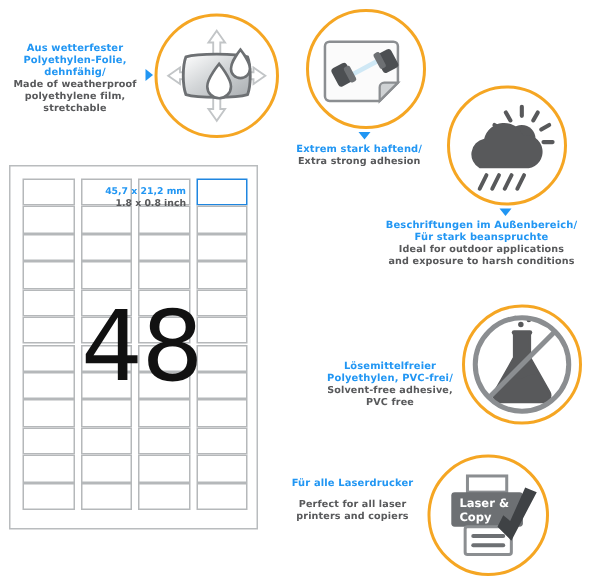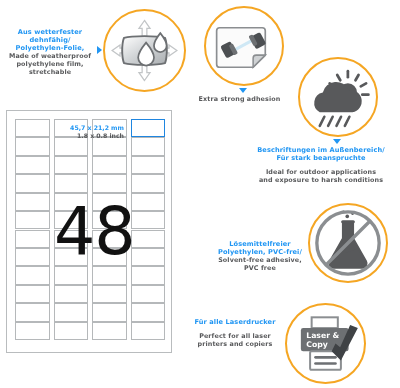--- a/index.html
+++ b/index.html
@@ -59,22 +59,22 @@
   .dim-mm{color:#2196f3;font-weight:bold;font-size:6.2px;}
   .dim-in{color:#58595b;font-weight:bold;font-size:6.2px;}
 </style>
 </head>
 <body>
 
 <div class="stage">
 
   <div class="feat-text" style="left:2px;top:28px;width:96px;">
     <div class="feat-de">Aus wetterfester</div>
+    <div class="feat-de">Polyethylen-Folie,</div>
     <div class="feat-de">dehnfähig/</div>
-    <div class="feat-de">Polyethylen-Folie,</div>
     <div class="feat-en" style="margin-top:1px;">Made of weatherproof</div>
     <div class="feat-en">polyethylene film,</div>
     <div class="feat-en">stretchable</div>
   </div>
   <div class="tri tri-right" style="left:97px;top:46px;"></div>
 
   <div class="circle" style="left:103px;top:9px;width:83px;height:83px;">
     <svg class="glyph" viewBox="0 0 100 100">
 
       <g fill="#ffffff" stroke="#c2c5c7" stroke-width="1.6">
@@ -115,20 +115,21 @@
         <rect x="61" y="34" width="15" height="18" rx="3" transform="rotate(-28 68.5 43)"></rect>
       </g>
       <g fill="#6d7073">
         <rect x="33" y="47" width="6" height="15" rx="2" transform="rotate(-28 36 54.5)"></rect>
         <rect x="59" y="35" width="6" height="15" rx="2" transform="rotate(-28 62 42.5)"></rect>
       </g>
     </svg>
   </div>
   <div class="tri tri-down" style="left:239px;top:88px;"></div>
   <div class="feat-text" style="left:183px;top:95px;width:113px;">
+    <div class="feat-de">Extrem stark haftend/</div>
     <div class="feat-en" style="margin-top:1px;">Extra strong adhesion</div>
   </div>
 
   <div class="circle" style="left:298px;top:57px;width:80px;height:80px;">
     <svg class="glyph" viewBox="0 0 100 100">
       <g stroke="#58595b" stroke-width="3.6" stroke-linecap="round">
         <line x1="63" y1="16" x2="63" y2="24"></line>
         <line x1="77" y1="21" x2="73" y2="28"></line>
         <line x1="87" y1="32" x2="80" y2="36"></line>
         <line x1="90" y1="47" x2="82" y2="47"></line>
@@ -142,21 +143,21 @@
         <line x1="43" y1="76" x2="37" y2="88"></line>
         <line x1="54" y1="76" x2="48" y2="88"></line>
         <line x1="65" y1="76" x2="59" y2="88"></line>
       </g>
     </svg>
   </div>
   <div class="tri tri-down" style="left:333px;top:139px;"></div>
   <div class="feat-text" style="left:242px;top:146px;width:158px;">
     <div class="feat-de">Beschriftungen im Außenbereich/</div>
     <div class="feat-de">Für stark beanspruchte</div>
-    <div class="feat-en" style="margin-top:7px;">Ideal for outdoor applications</div>
+    <div class="feat-en" style="margin-top:1px;">Ideal for outdoor applications</div>
     <div class="feat-en">and exposure to harsh conditions</div>
   </div>
 
   <div class="feat-text" style="left:205px;top:240px;width:110px;">
     <div class="feat-de">Lösemittelfreier</div>
     <div class="feat-de">Polyethylen, PVC-frei/</div>
     <div class="feat-en" style="margin-top:1px;">Solvent-free adhesive,</div>
     <div class="feat-en">PVC free</div>
   </div>
   <div class="tri tri-right" style="left:313px;top:238px;"></div>

